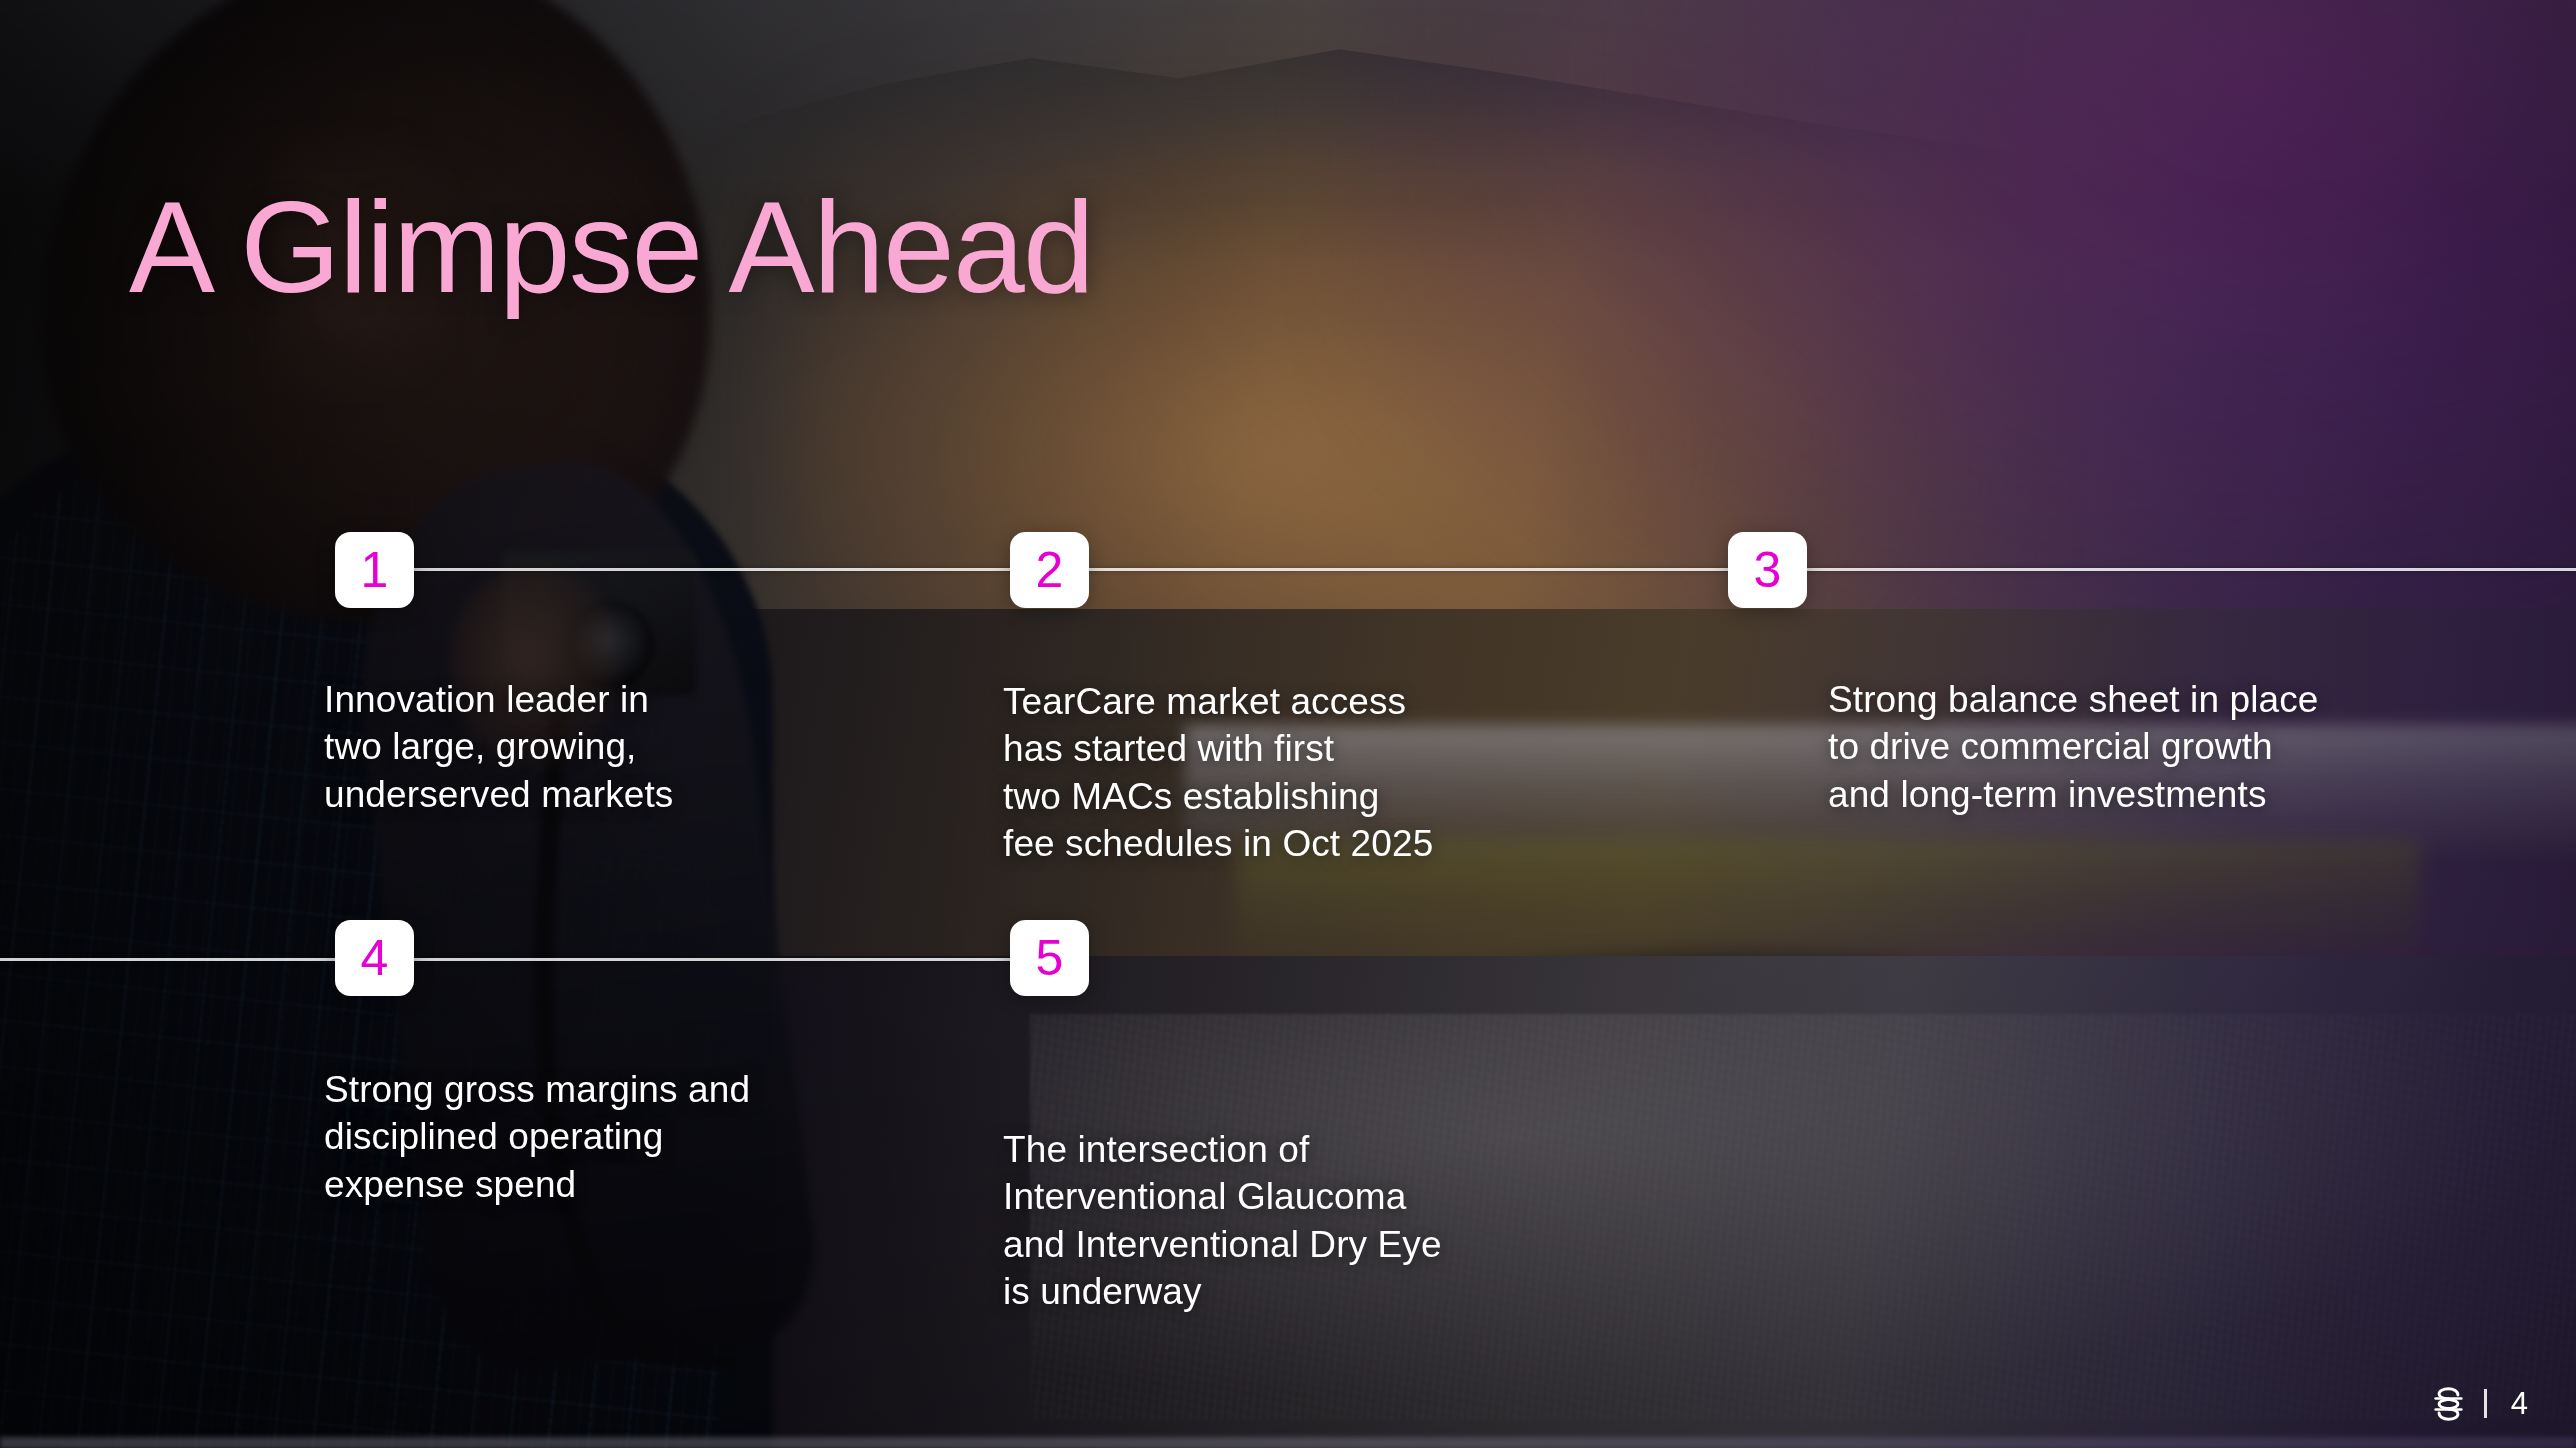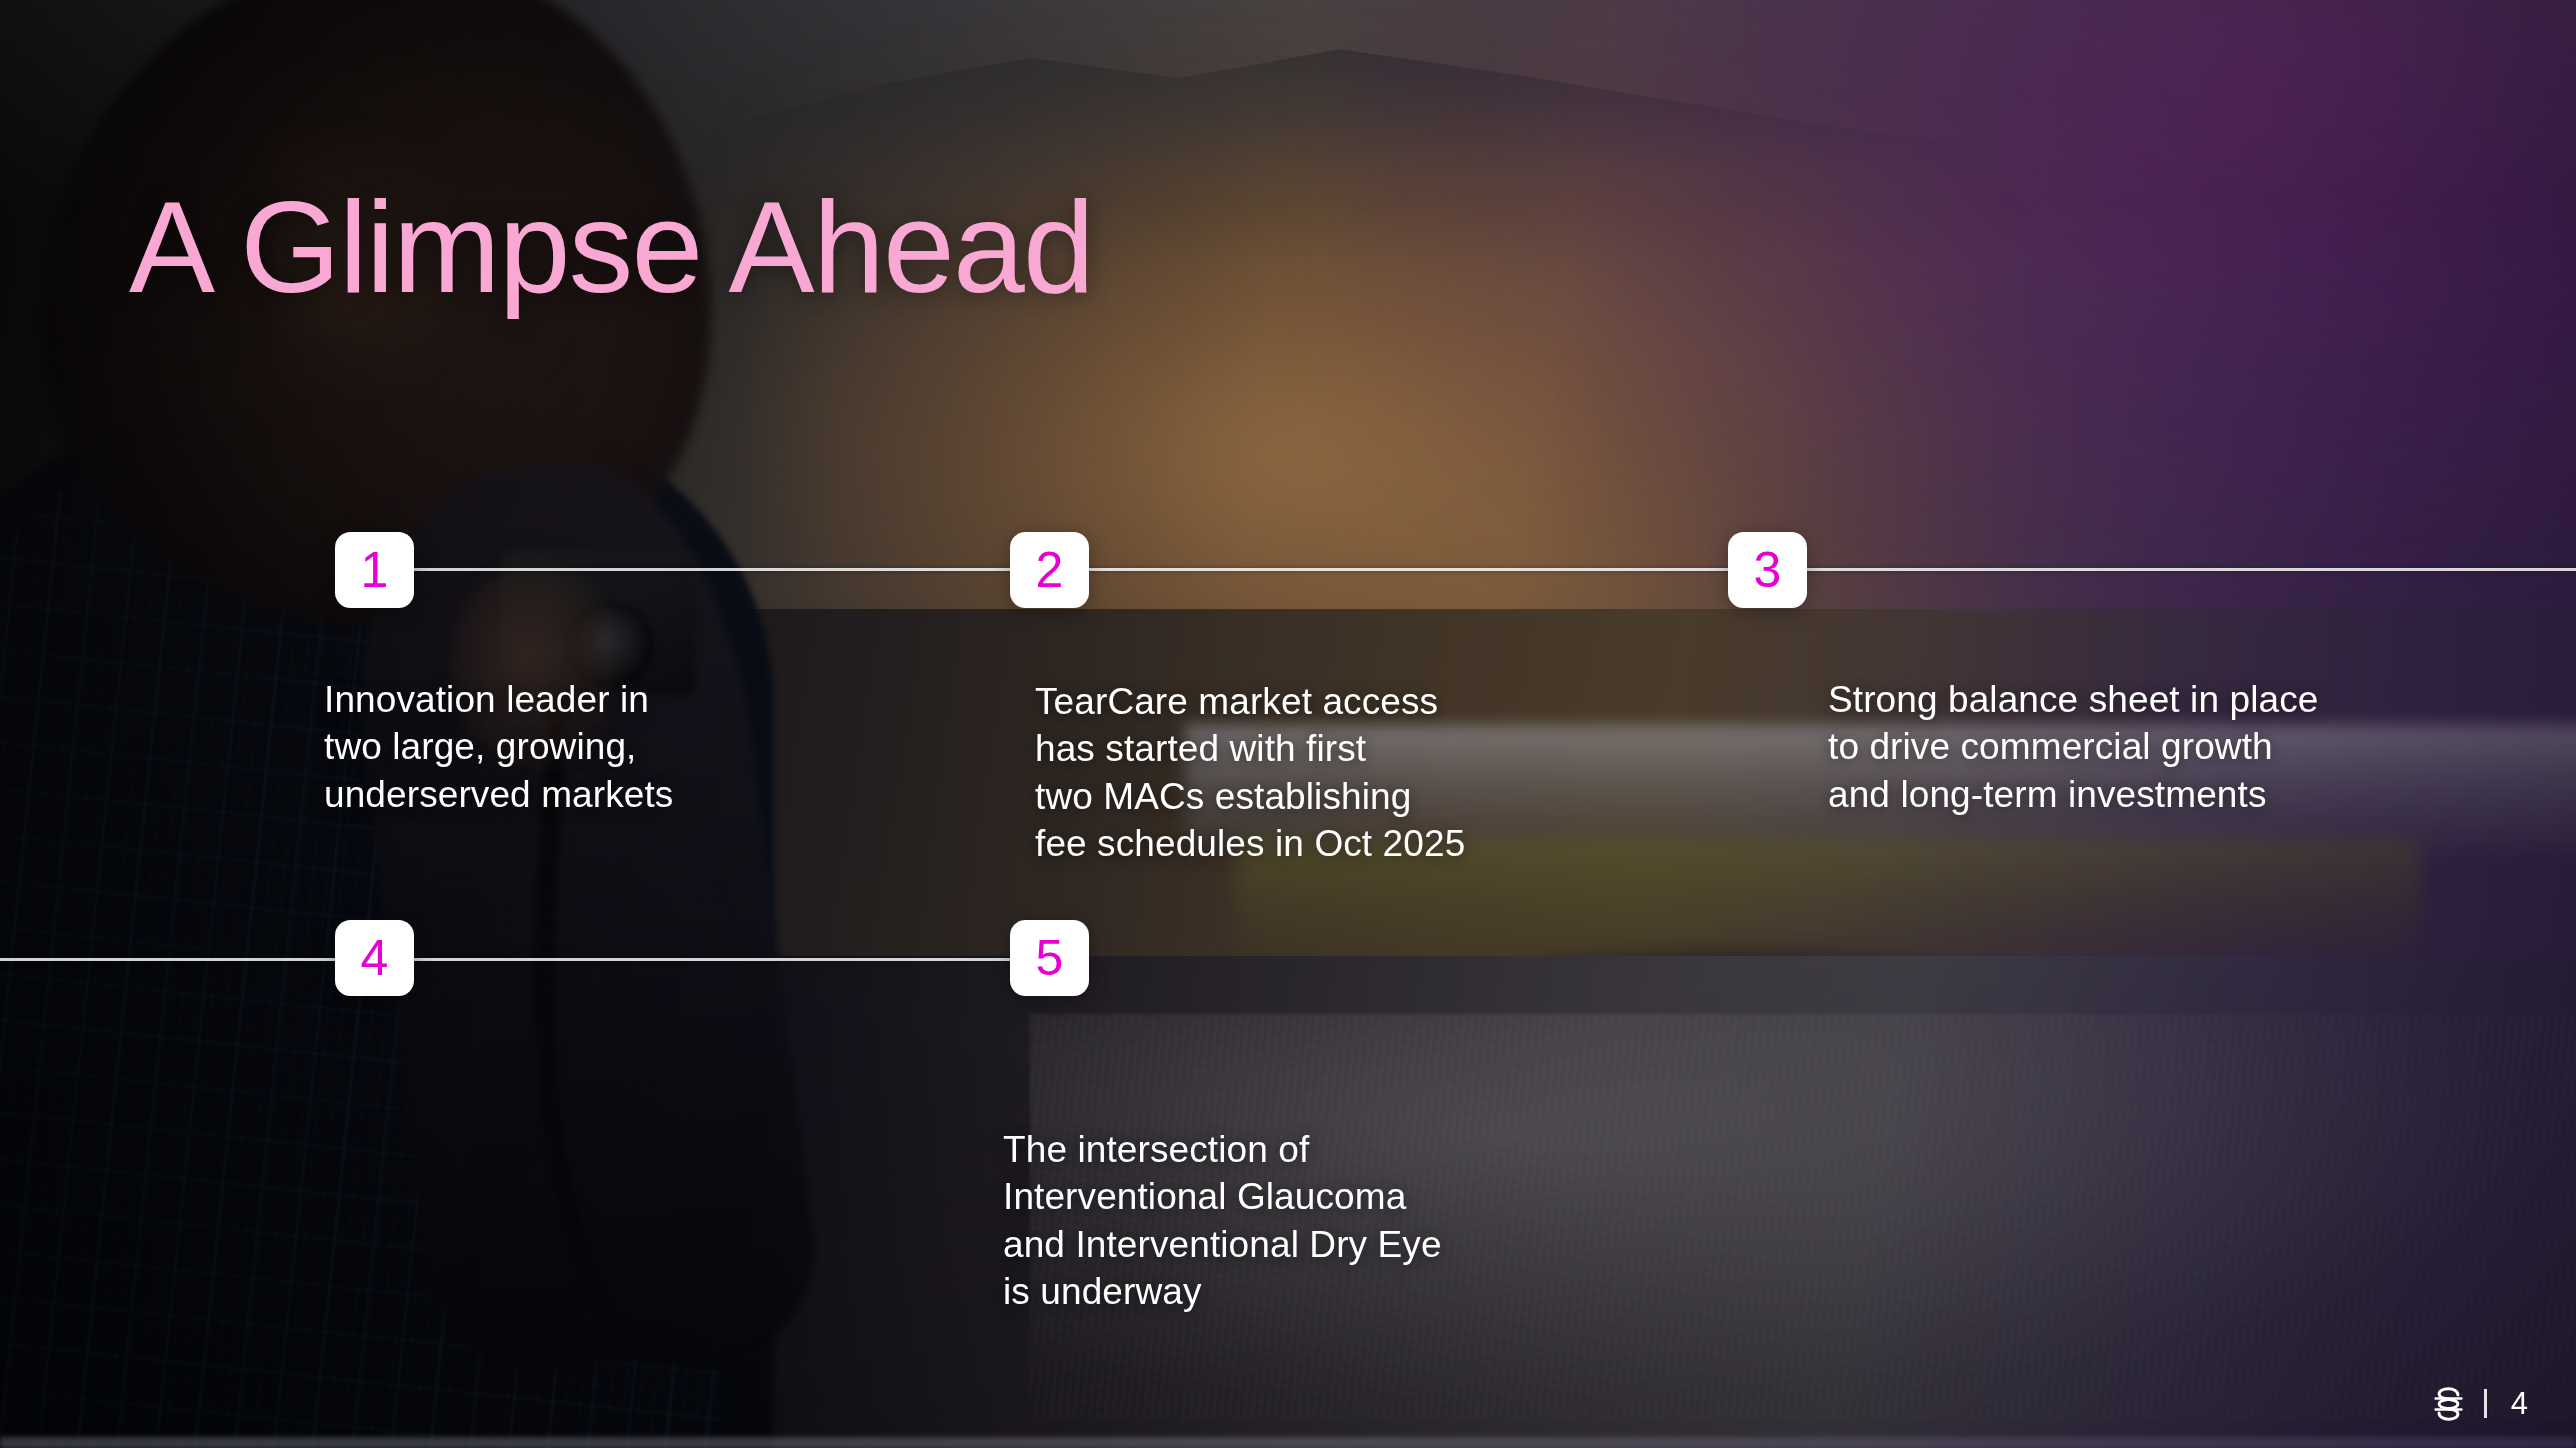--- a/index.html
+++ b/index.html
@@ -292,21 +292,21 @@
     position:absolute;
     color:#ffffff;
     font-size:37px;
     font-weight:300;
     line-height:1.28;
     letter-spacing:0.1px;
     text-shadow:0 1.7px 13.7px rgba(0,0,0,0.55);
     white-space:pre-line;
   }
   .blurb-1 { left:324px;  top:676px;  width:532px; }
-  .blurb-2 { left:1003px; top:678px;  width:601px;margin-left:32px; }
+  .blurb-2 { left:1003px; top:678px;  width:601px; }
   .blurb-3 { left:1808px; top:676px;  width:653px;margin-left:20px; }
   .blurb-4 { left:324px;  top:1066px; width:584px; }
   .blurb-5 { left:1003px; top:1126px; width:601px; }
 
   
   .footer {
     position:absolute;
     right:48px; bottom:27.5px;
     display:flex;
     align-items:center;
@@ -388,20 +388,23 @@
     <div class="blurb blurb-1">Innovation leader in
 two large, growing,
 underserved markets</div>
     <div class="blurb blurb-2">TearCare market access
 has started with first
 two MACs establishing
 fee schedules in Oct 2025</div>
     <div class="blurb blurb-3">Strong balance sheet in place
 to drive commercial growth
 and long-term investments</div>
+    <div class="blurb blurb-4">Strong gross margins and
+disciplined operating
+expense spend</div>
     <div class="blurb blurb-5">The intersection of
 Interventional Glaucoma
 and Interventional Dry Eye
 is underway</div>
 
     <div class="footer">
       <svg class="logo-mark" viewBox="0 0 38 42" aria-hidden="true">
         <g fill="none" stroke="#ffffff" stroke-width="3.4" stroke-linecap="round" stroke-linejoin="round">
           <path d="M30 10.5 C30 6 25 3.2 19 3.2 C12.5 3.2 8 5.8 8 9.4 C8 12.6 11.4 14.3 19 15.4"></path>
           <path d="M8 31.5 C8 36 13 38.8 19 38.8 C25.5 38.8 30 36.2 30 32.6 C30 29.4 26.6 27.7 19 26.6"></path>

